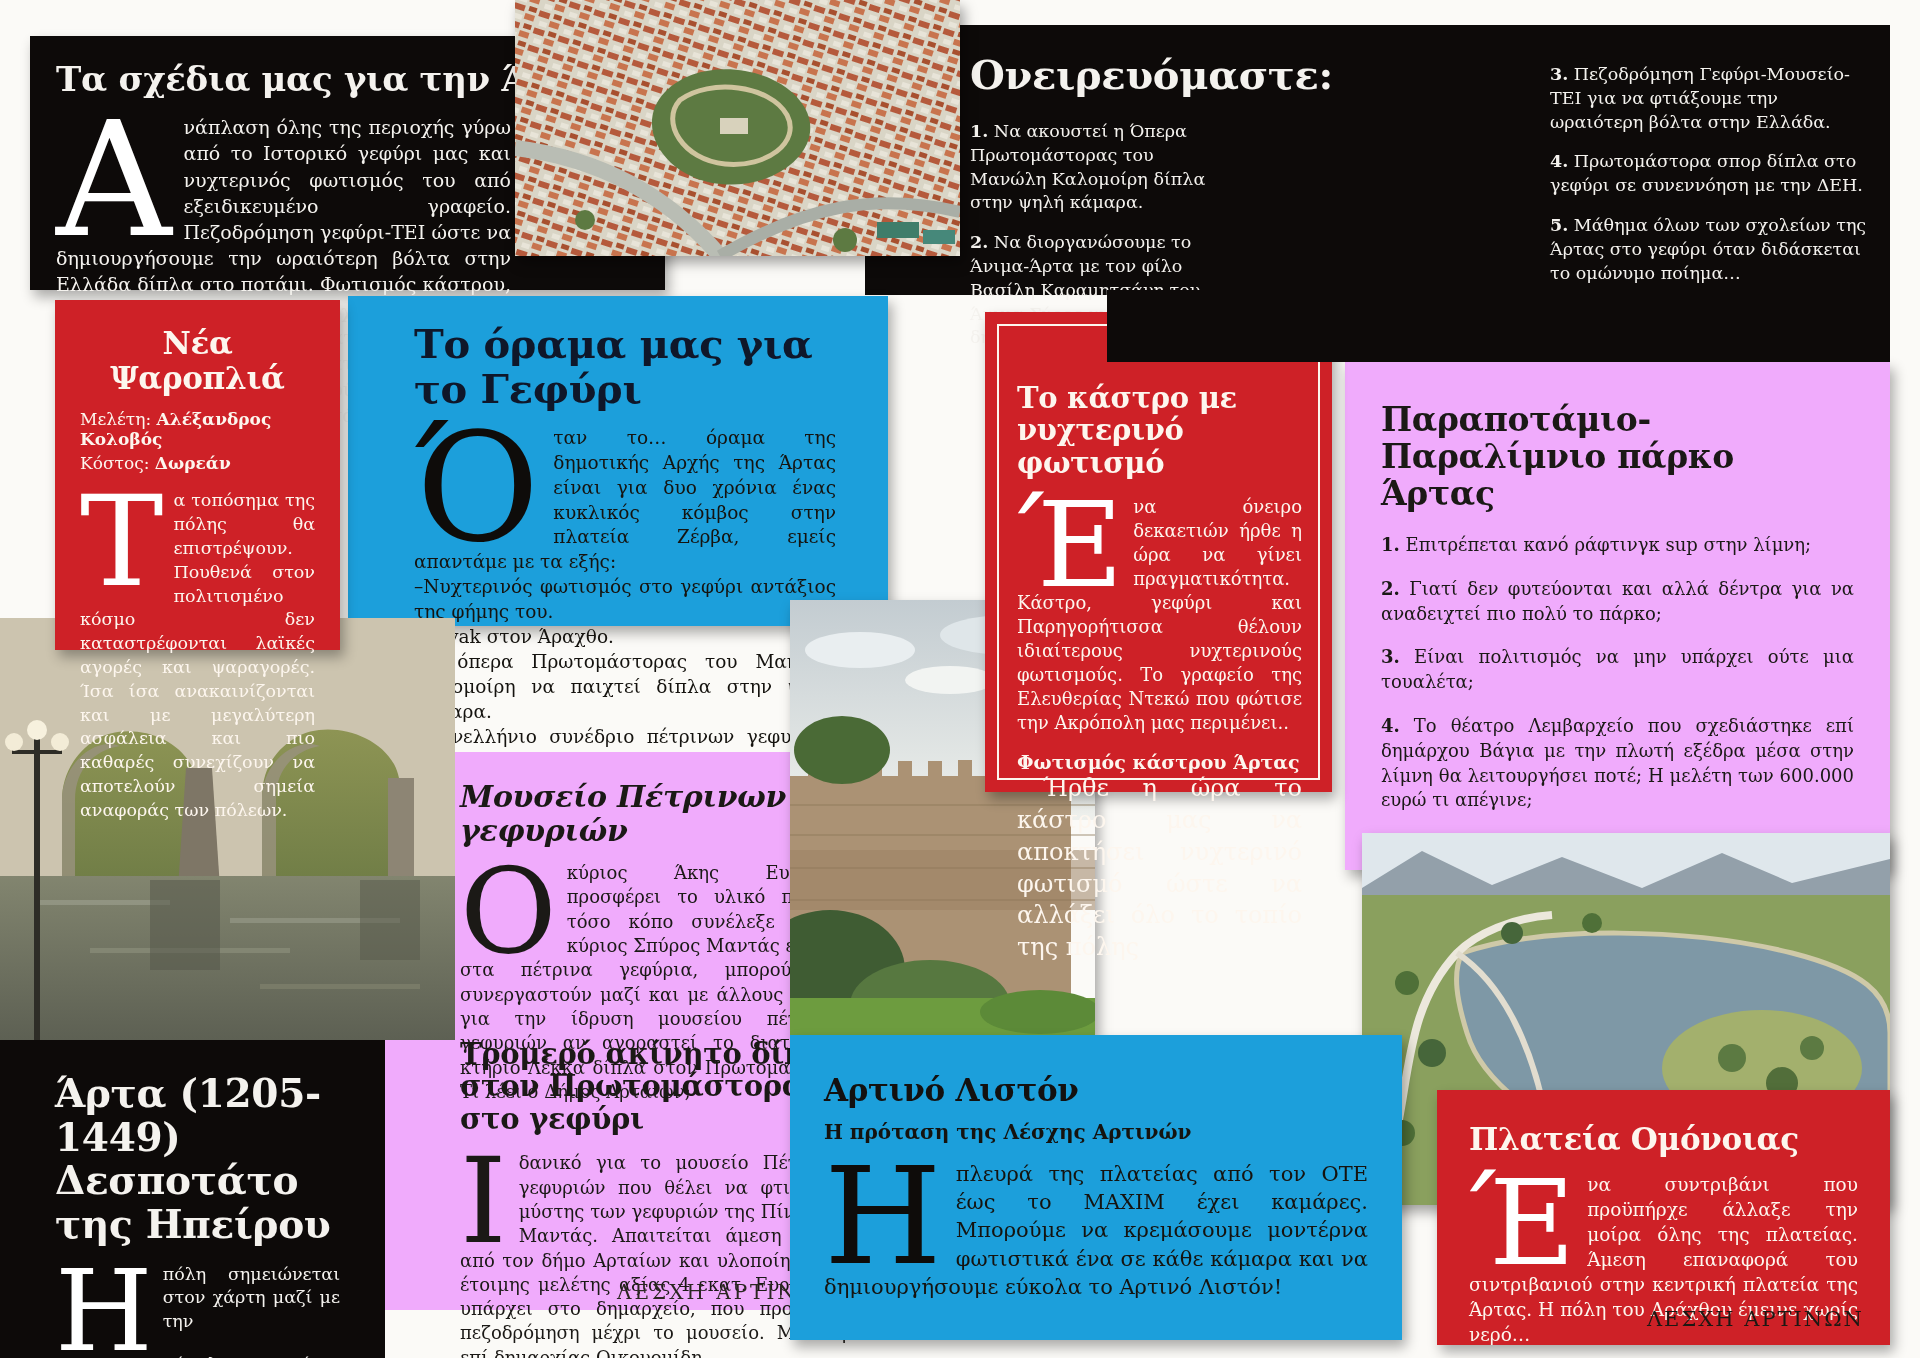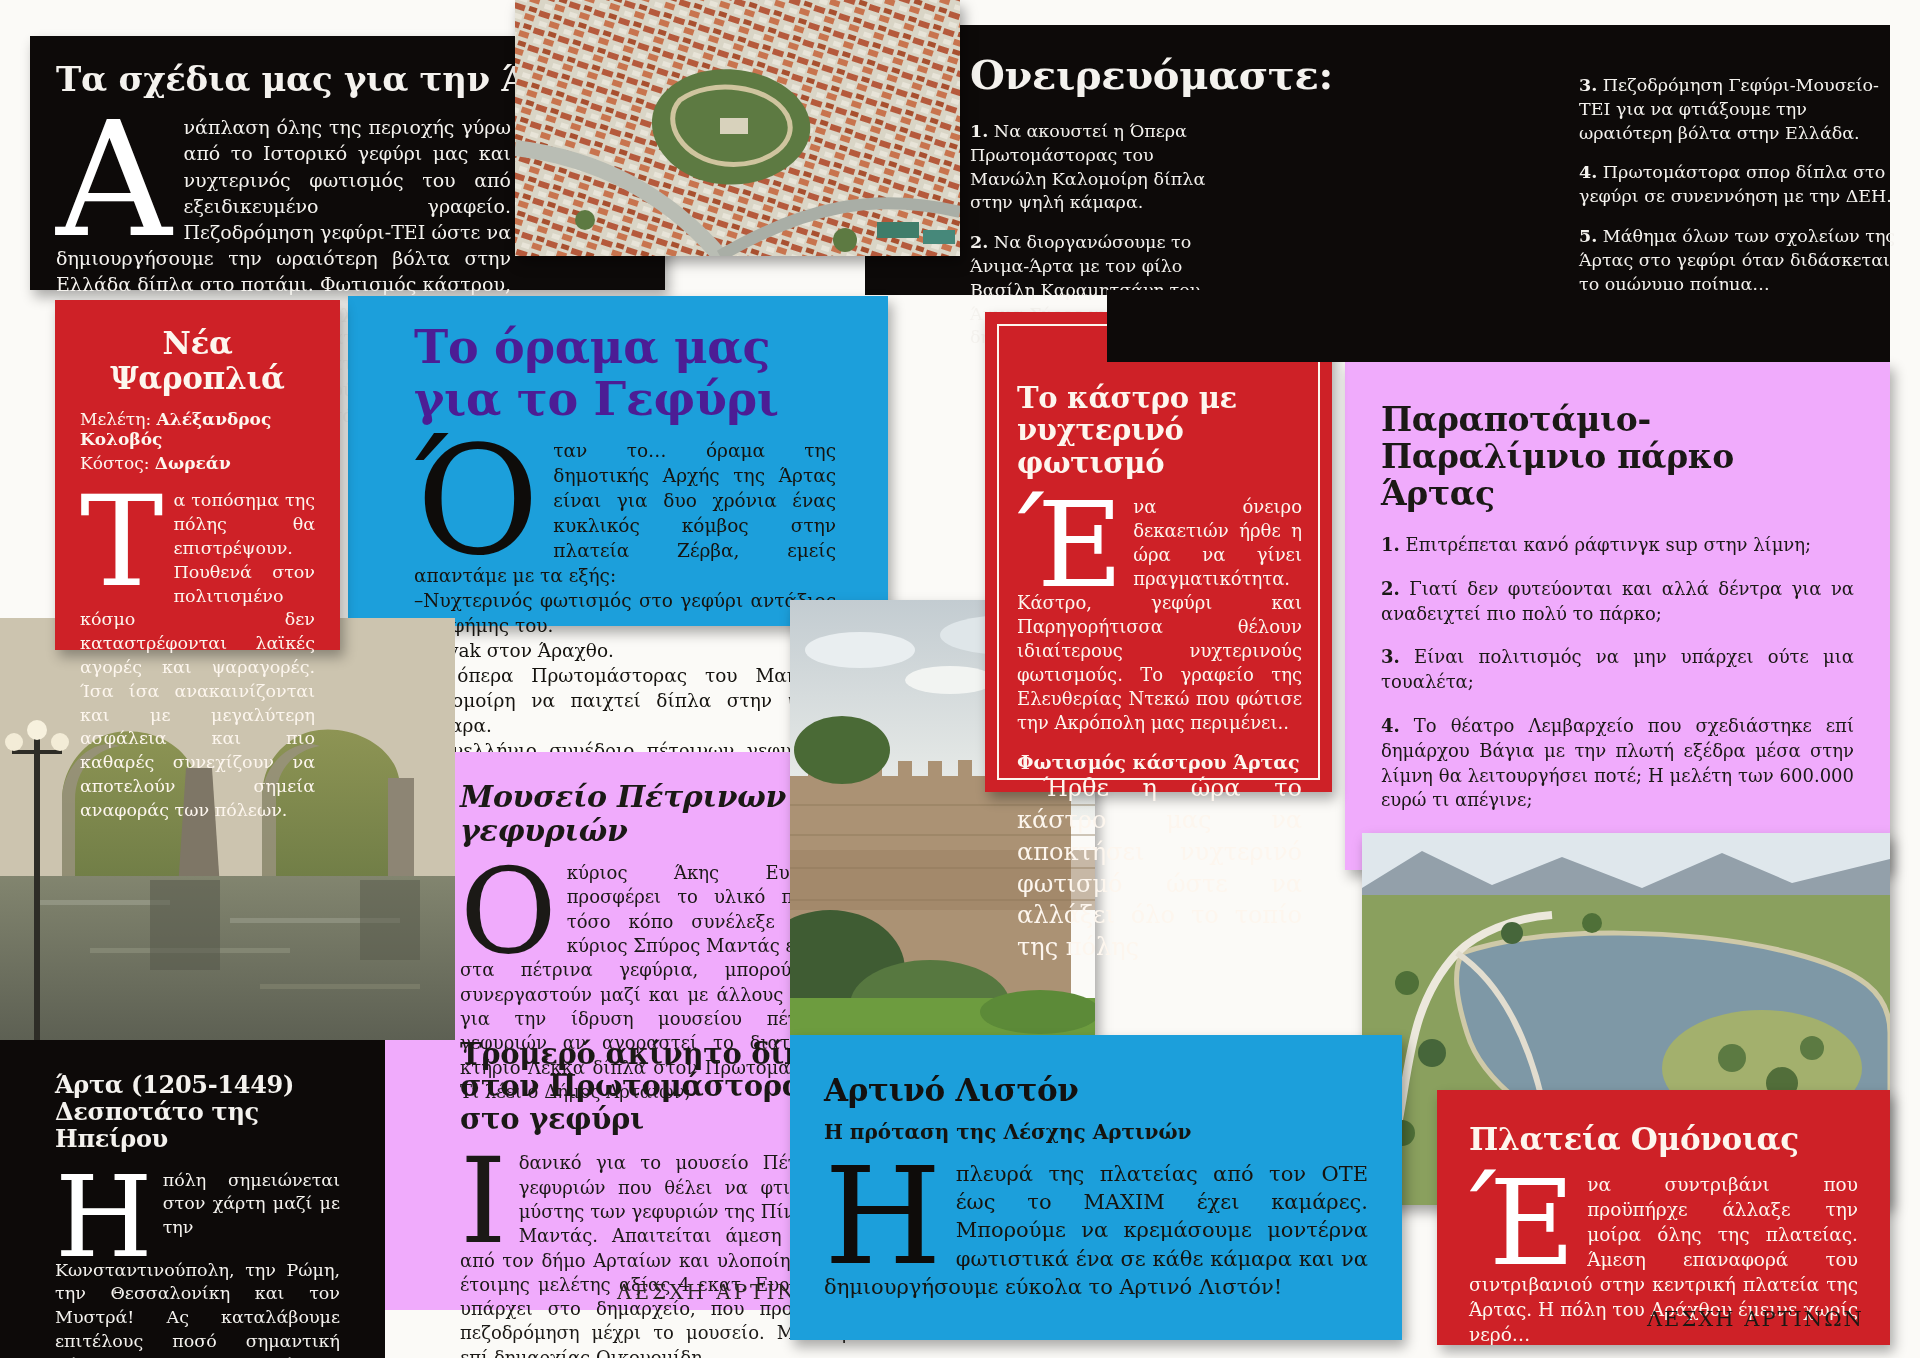--- a/index.html
+++ b/index.html
@@ -29,35 +29,35 @@
   #panel-plans .dropcap{font-size:160px;color:#fff;}
 
   
   #photo-aerial{left:515px;top:0;width:445px;height:256px;z-index:5;}
 
   
   #panel-dreams{left:865px;top:25px;width:1025px;height:270px;z-index:2;}
   #panel-dreams .title{position:absolute;left:105px;top:28px;font-size:40px;}
   .dreams-col{position:absolute;font-size:17.5px;line-height:1.36;text-align:left;}
   #dreams-col1{left:105px;top:95px;width:265px;}
-  #dreams-col2{left:714px;top:38px;width:325px;margin-top:11px;}
+  #dreams-col2{left:685px;top:38px;width:325px;}
   .dream-item{margin-bottom:16px;}
   #panel-dreams-ext{left:1107px;top:290px;width:783px;height:72px;z-index:6;}
 
   
   #panel-fishmarket{left:55px;top:300px;width:285px;height:350px;padding:26px 25px;z-index:4;}
   #panel-fishmarket .title{font-size:31px;text-align:center;}
   .meta-line{margin-top:4px;font-size:17px;}
   #panel-fishmarket .meta-block{margin-top:14px;}
   #panel-fishmarket .body{margin-top:16px;font-size:17.5px;line-height:1.36;}
   #panel-fishmarket .dropcap{font-size:125px;color:#fff;margin-right:10px;}
 
   
   #panel-vision{left:348px;top:296px;width:540px;height:330px;padding:26px 52px 18px 66px;z-index:2;}
-  #panel-vision .title{font-size:46px;color:#4c1d95;}
+  #panel-vision .title{font-size:40px;color:#0f172a;}
   #panel-vision .body{margin-top:14px;font-size:18.5px;line-height:1.35;color:#15130f;}
   #panel-vision .dropcap{font-size:150px;color:#0e0c0a;margin-right:14px;}
   #panel-vision .closing{font-weight:bold;margin-top:2px;}
 
   
   #photo-castle{left:790px;top:600px;width:305px;height:435px;z-index:3;}
 
   
   #panel-castle{left:985px;top:312px;width:347px;height:480px;padding:70px 30px 20px 32px;z-index:4;}
   #panel-castle .inner-border{position:absolute;inset:12px;border:2px solid #fdf6ee;pointer-events:none;}
@@ -84,21 +84,21 @@
   #sec-museum .body{margin-top:14px;font-size:18px;line-height:1.35;}
   #sec-museum .dropcap{font-size:118px;margin-right:10px;}
   #sec-property{position:absolute;left:75px;top:286px;width:392px;}
   #sec-property .title{font-size:29px;}
   #sec-property .body{margin-top:16px;font-size:18px;line-height:1.35;}
   #sec-property .dropcap{font-size:118px;margin-right:12px;}
   #footer-left{position:absolute;left:232px;top:528px;font-size:20px;letter-spacing:3px;color:#2b2721;}
 
   
   #panel-despotate{left:0;top:1040px;width:385px;height:318px;padding:32px 45px 18px 55px;z-index:4;}
-  #panel-despotate .title{font-size:24px;}
+  #panel-despotate .title{font-size:39px;}
   #panel-despotate .body{margin-top:16px;font-size:17.5px;line-height:1.36;}
   #panel-despotate .dropcap{font-size:112px;color:#fff;margin-right:10px;}
 
   
   #photo-lake{left:1362px;top:833px;width:528px;height:372px;z-index:3;}
 
   
   #panel-liston{left:790px;top:1035px;width:612px;height:305px;padding:38px 34px;z-index:4;}
   #panel-liston .title{font-size:31px;color:#131110;}
   #panel-liston .subhead{margin-top:12px;font-size:20px;font-weight:bold;color:#15130f;}

